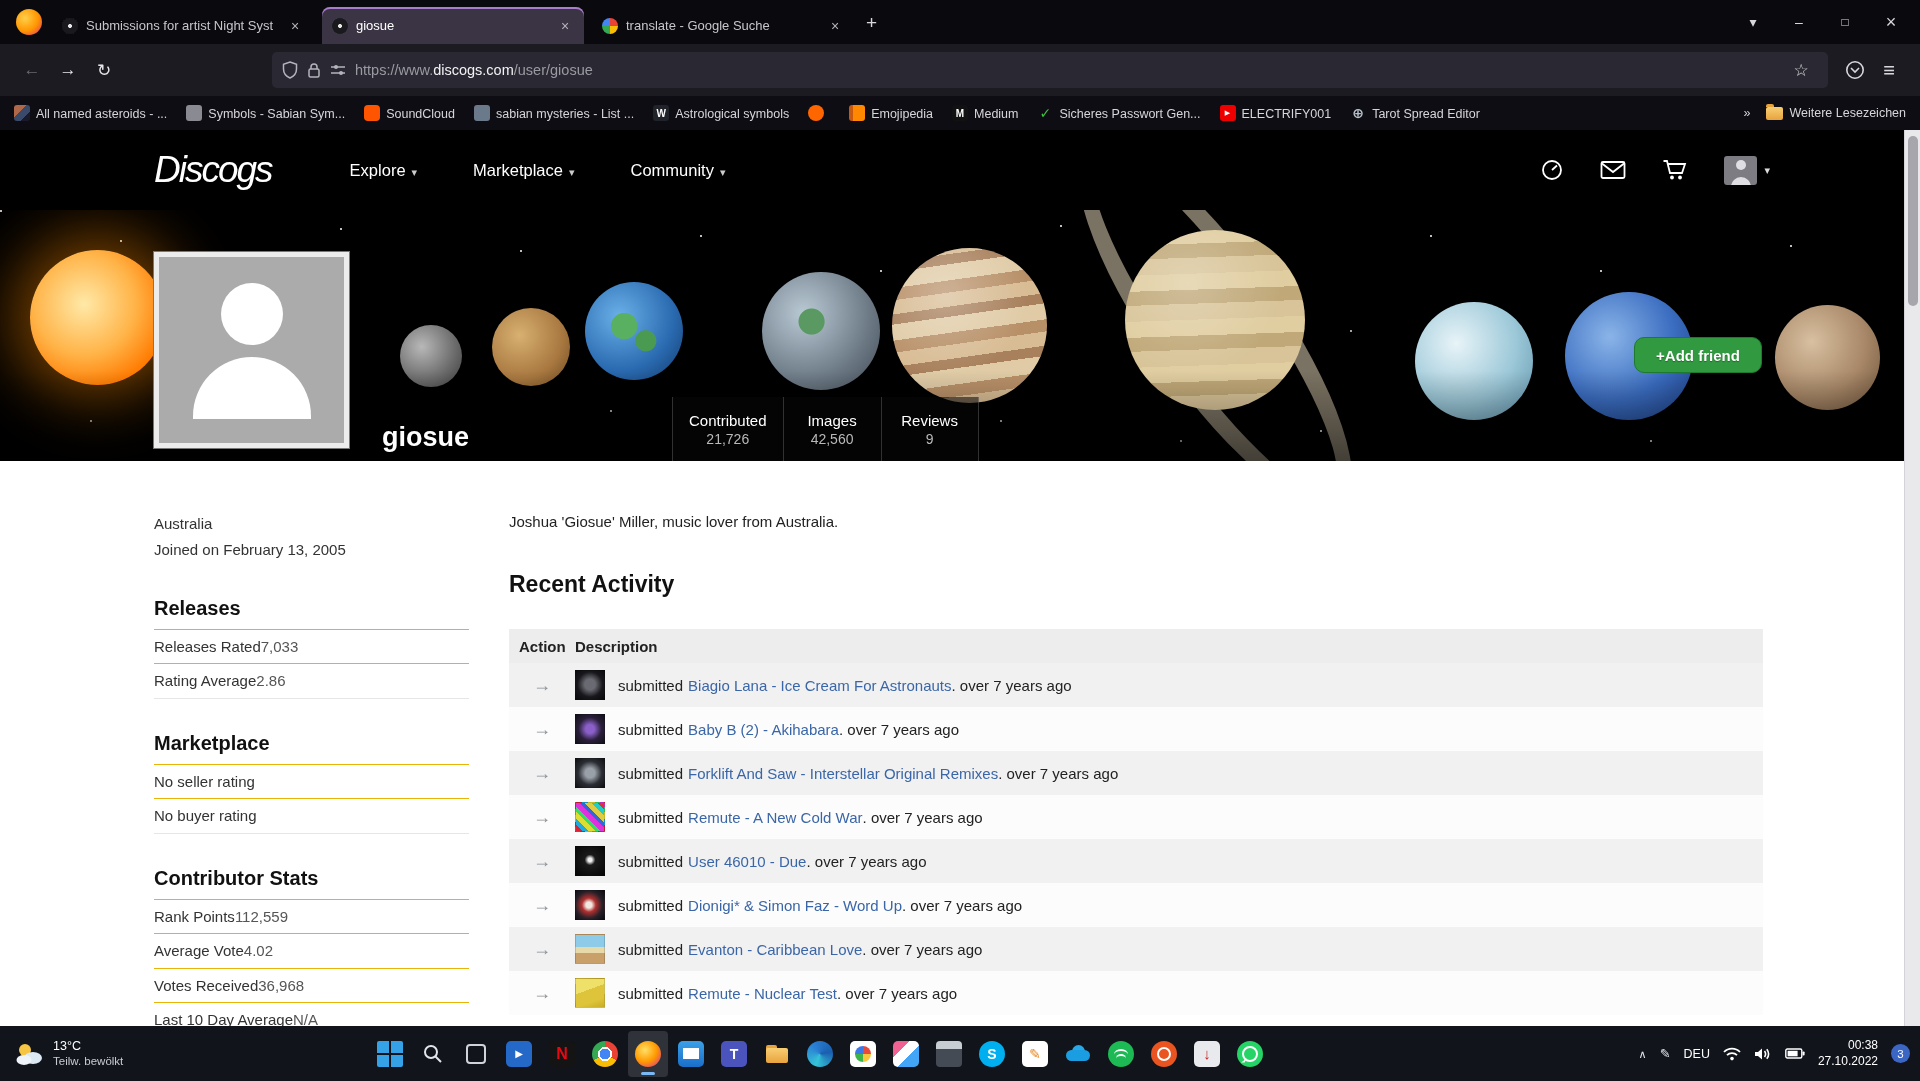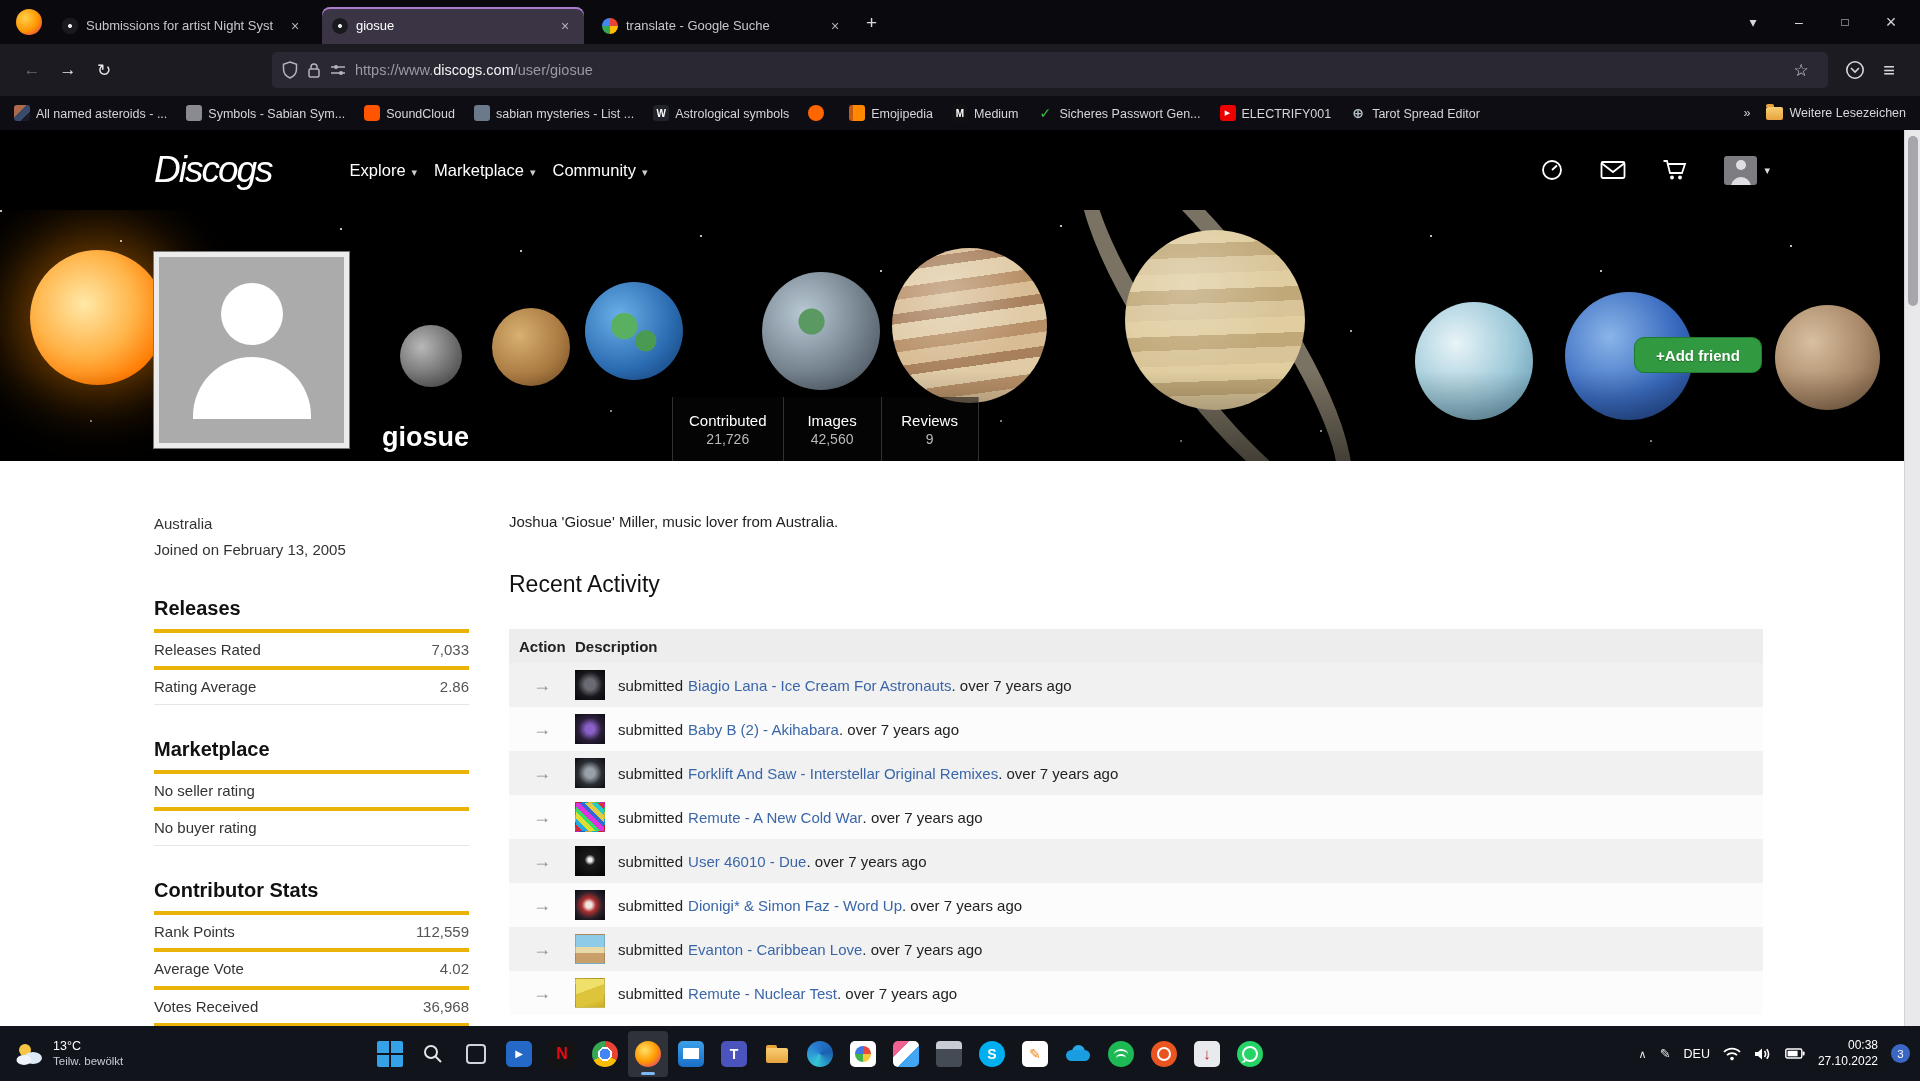--- a/index.html
+++ b/index.html
@@ -66,21 +66,21 @@
 
 
 .dheader{position:absolute;top:130px;left:0;width:100%;height:80px;background:#000;
   display:flex;align-items:center;padding:0 150px 0 154px;color:#fff}
 .dlogo{font-size:37px;font-weight:normal;font-style:italic;letter-spacing:-2px;margin-right:48px}
 .dsearch{position:relative;width:404px;height:48px;flex:none}
 .dsearch input{width:100%;height:100%;border:0;border-radius:4px;padding:0 46px 0 16px;font-size:16px;
   font-family:inherit;color:#333;background:#fff;outline:none}
 .dsearch input::placeholder{color:#8a8a8a}
 .dsearch .mag{position:absolute;right:12px;top:13px}
-.dnav{display:flex;gap:17px;margin-left:30px;font-size:16.5px}
+.dnav{display:flex;gap:56px;margin-left:30px;font-size:16.5px}
 .dnav .ni{display:flex;align-items:center;gap:6px}
 .dnav .g-caret::after{font-size:11px;color:#ccc}
 .dicons{margin-left:auto;display:flex;align-items:center;gap:36px}
 .hdr-avatar{width:33px;height:29px;background:#7c7c82;border-radius:3px;position:relative;overflow:hidden}
 .hdr-avatar::before{content:"";position:absolute;top:4px;left:50%;transform:translateX(-50%);
   width:10px;height:10px;border-radius:50%;background:#dfdfe3}
 .hdr-avatar::after{content:"";position:absolute;bottom:-4px;left:50%;transform:translateX(-50%);
   width:20px;height:12px;border-radius:10px 10px 0 0;background:#dfdfe3}
 
 
@@ -137,24 +137,24 @@
 .stat .sl{font-size:15px}.stat .sv{font-size:14px;color:#b9b9b9}
 .addfriend{position:absolute;left:1634px;top:127px;width:128px;height:36px;background:#319940;
   border:1px solid #1e7a2e;border-radius:10px;color:#fff;font-size:15px;font-weight:bold;
   display:flex;align-items:center;justify-content:center;text-shadow:0 1px 1px rgba(0,0,0,.3)}
 
 
 .content{position:absolute;top:461px;left:0;width:1904px;height:565px;background:#fff;overflow:hidden}
 .side{position:absolute;left:154px;top:50px;width:315px;font-size:15px;color:#333;line-height:1.75}
 .sh{font-size:20px;font-weight:bold;color:#111;margin-top:32px;padding-bottom:9px;line-height:1.2}
 .sgroup{border-bottom:1px solid #e6e6e6}
-.srow{display:flex;justify-content:space-between;padding:7px 0;border-top:4px solid #eab308;line-height:1.3}
+.srow{display:flex;padding:7px 0;border-top:1px solid #eab308;line-height:1.3}
 .srow .val{color:#555}
 .bio{position:absolute;left:509px;top:52px;font-size:15px;color:#222}
-.ra-title{position:absolute;left:509px;top:110px;font-size:23px;font-weight:normal;color:#111}
+.ra-title{position:absolute;left:509px;top:110px;font-size:23px;font-weight:bold;color:#111}
 .atable{position:absolute;left:509px;top:168px;width:1254px;font-size:15px;color:#222}
 .ahead{display:flex;align-items:center;background:#ededed;font-weight:bold;height:34px}
 .ahead .hc1{width:66px;padding-left:10px}
 .arow{display:flex;align-items:center;height:44px}
 .arow:nth-child(odd){background:#fcfcfc}
 .arow:nth-child(even){background:#f1f1f1}
 .ac1{width:66px;display:flex;justify-content:center}
 .ac1 .g-arrowR{color:#8a8f94;font-size:18px;font-weight:bold}
 .thumb{width:30px;height:30px;flex:none;margin-right:13px;border:1px solid rgba(0,0,0,.15)}
 .alink{color:#3a66a8;text-decoration:none}

